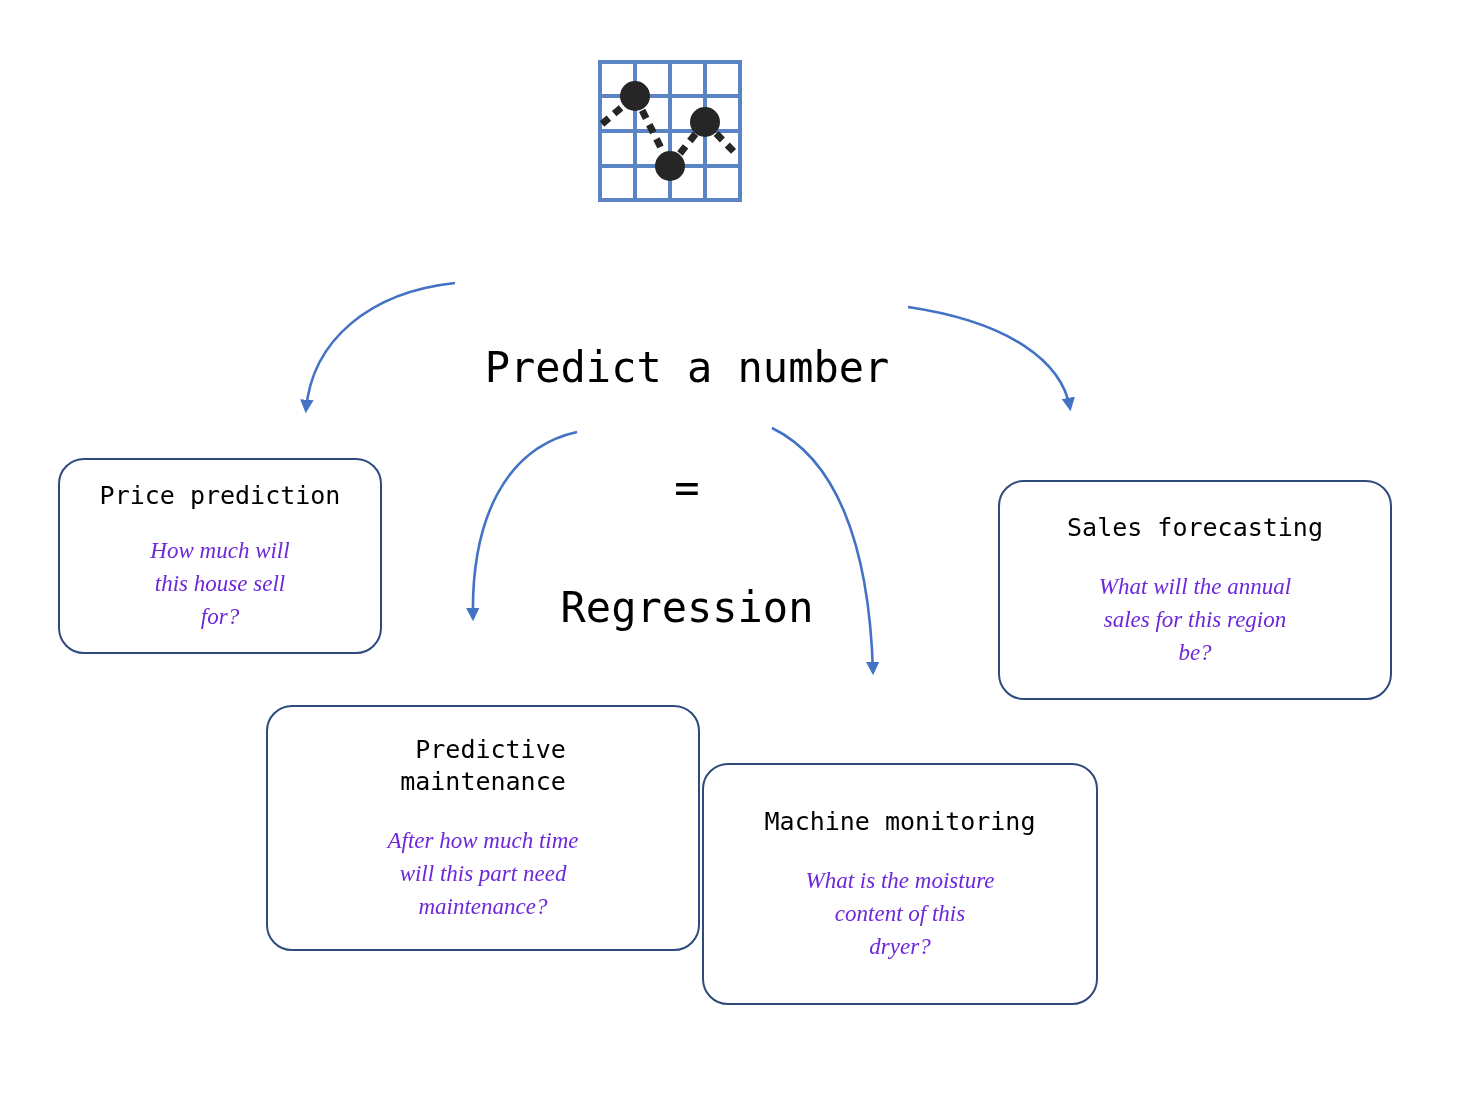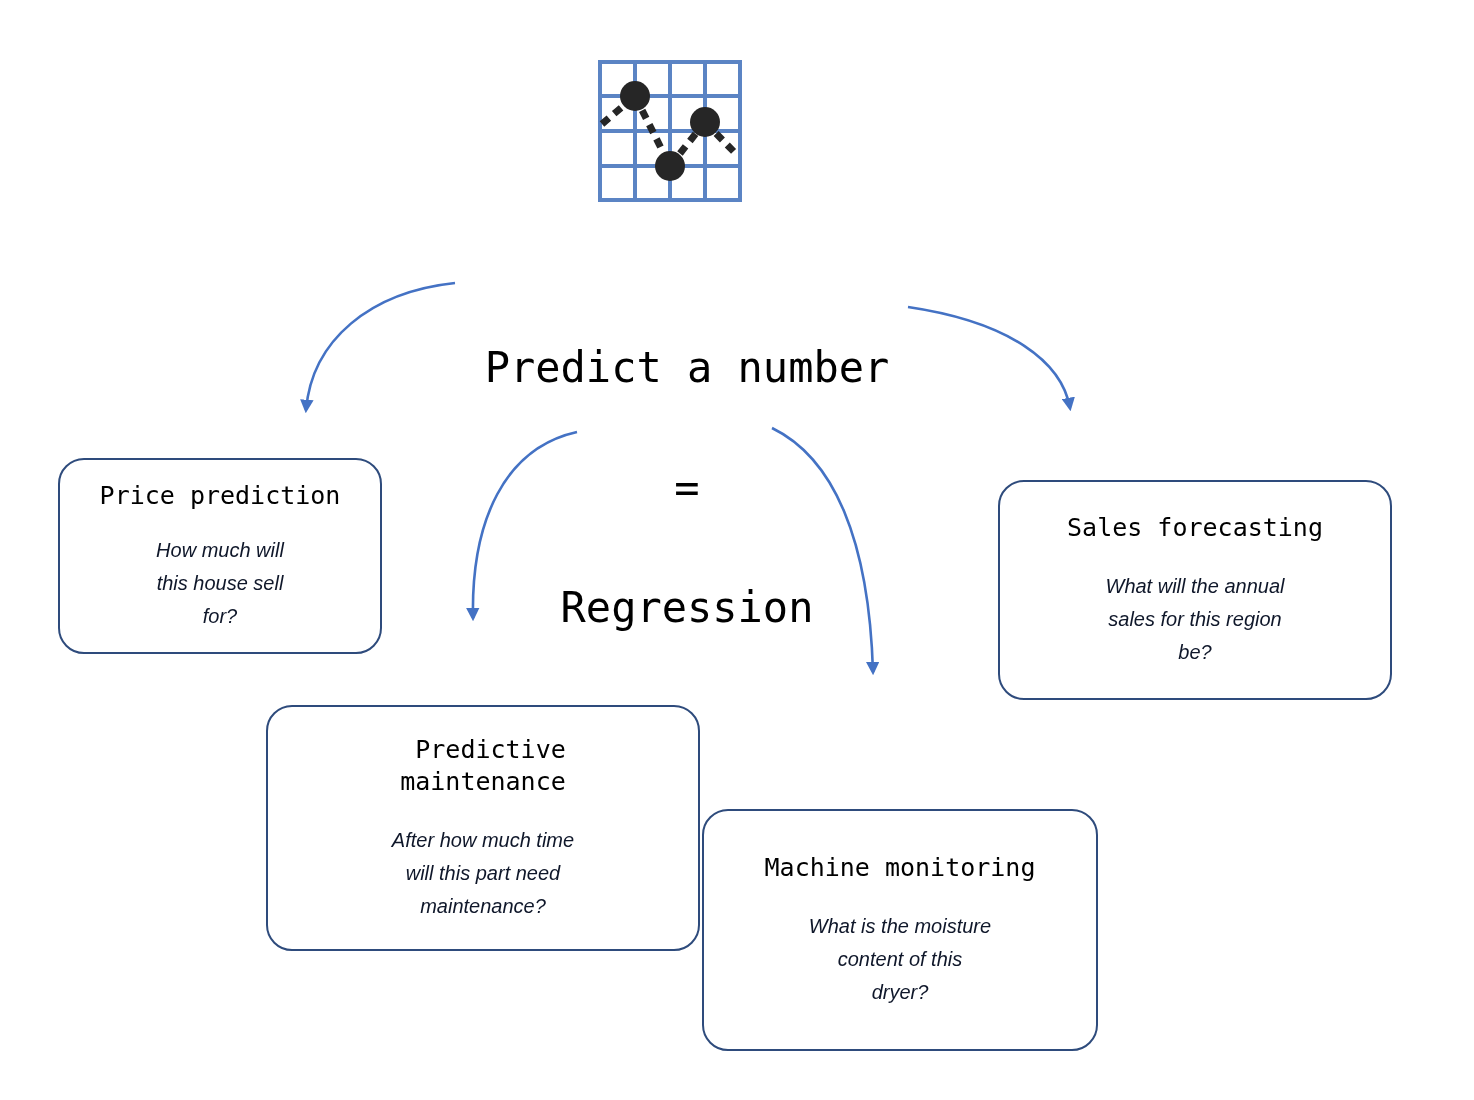--- a/index.html
+++ b/index.html
@@ -67,34 +67,34 @@
   .case-title {
     font-family: "DejaVu Sans Mono", monospace;
     font-size: 25px;
     line-height: 32px;
     color: #000000;
     text-align: right;
     font-style: normal;
     white-space: pre-line;
   }
   .case-question {
-    font-family: Liberation Sans, sans-serif;
+    font-family: Liberation Serif, serif;
     font-style: italic;
-    font-size: 20px;
+    font-size: 23px;
     line-height: 33px;
-    color: #0f172a;
+    color: #6d28d9;
     text-align: center;
     margin-top: 26px;
     white-space: pre-line;
   }
 
   #box-price            { left: 58px;   top: 458px;  width: 324px;  height: 196px; }
   #box-price .case-question { margin-top: 22px; }
   #box-maintenance      { left: 260px;  top: 705px;  width: 434px;  height: 246px; margin-left: 6px; }
-  #box-machine          { left: 702px;  top: 809px;  width: 396px;  height: 242px; }
+  #box-machine          { left: 702px;  top: 763px;  width: 396px;  height: 242px; }
   #box-sales            { left: 998px;  top: 480px;  width: 394px;  height: 220px; }
 </style>
 </head>
 <body>
 
 <div id="canvas">
 
   <svg id="regression-icon" viewBox="0 0 144 142">
     <rect x="2" y="2" width="140" height="138" fill="#ffffff" stroke="#5B84C4" stroke-width="4"></rect>
     <g stroke="#5B84C4" stroke-width="4" fill="none">

